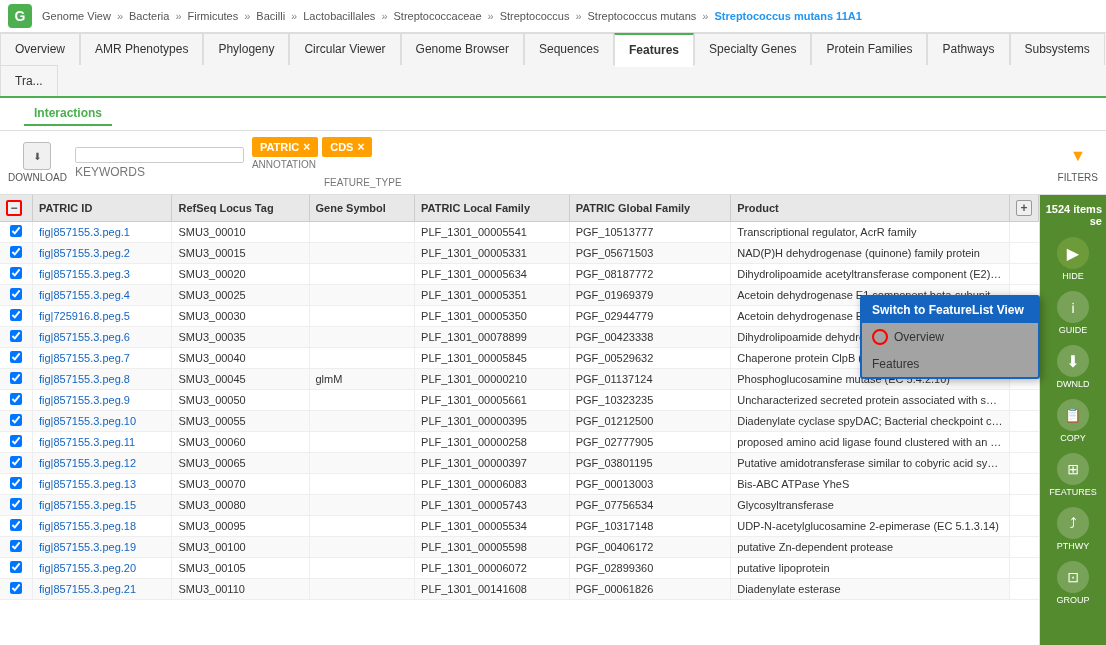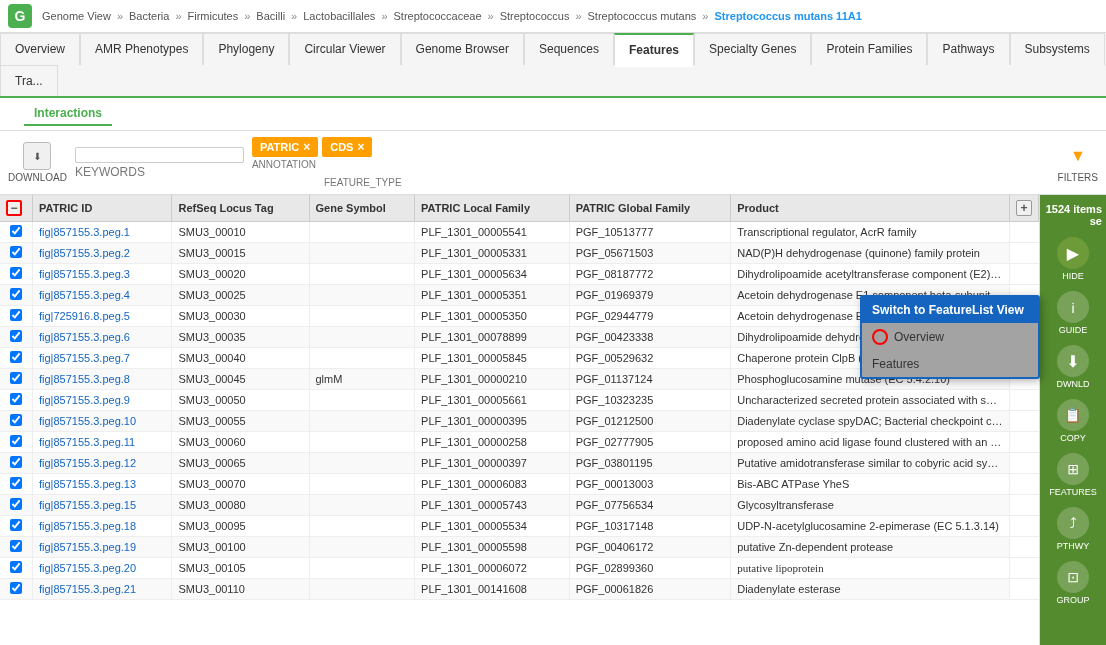--- a/index.html
+++ b/index.html
@@ -460,21 +460,21 @@
     <td>PGF_00406172</td>
     <td style="max-width:220px;overflow:hidden;text-overflow:ellipsis;">putative Zn-dependent protease</td>
   </tr>
             <tr>
     <td class="check-col"><input type="checkbox" class="row-check" checked="" style=""></td>
     <td class="patric-id">fig|857155.3.peg.20</td>
     <td>SMU3_00105</td>
     <td></td>
     <td>PLF_1301_00006072</td>
     <td>PGF_02899360</td>
-    <td style="max-width:220px;overflow:hidden;text-overflow:ellipsis;font-family:Liberation Serif, serif;">putative lipoprotein</td>
+    <td style="max-width:220px;overflow:hidden;text-overflow:ellipsis;">putative lipoprotein</td>
   </tr>
             <tr>
     <td class="check-col"><input type="checkbox" class="row-check" checked="" style=""></td>
     <td class="patric-id">fig|857155.3.peg.21</td>
     <td>SMU3_00110</td>
     <td></td>
     <td>PLF_1301_00141608</td>
     <td>PGF_00061826</td>
     <td style="max-width:220px;overflow:hidden;text-overflow:ellipsis;">Diadenylate esterase</td>
   </tr>

